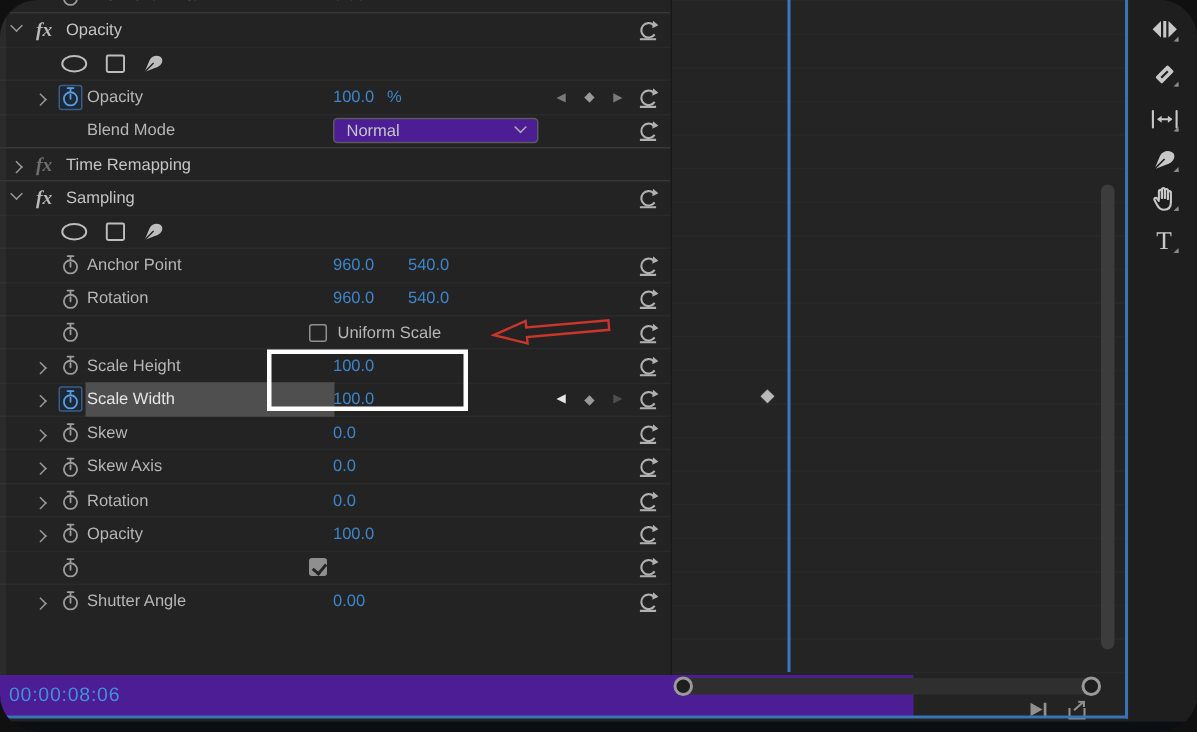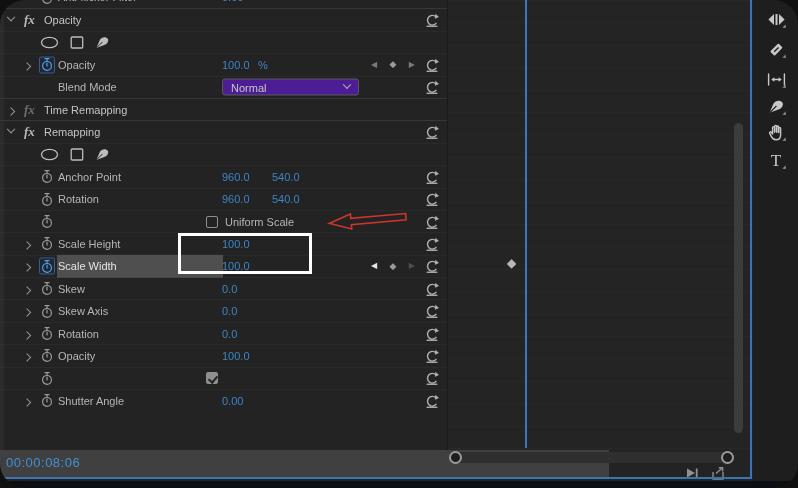--- a/index.html
+++ b/index.html
@@ -66,21 +66,21 @@
 
   
   .timeline { position:absolute; left:447px; top:0; width:304px; height:450px; background:#242424;
     border-left:1px solid #1a1a1a;
     background-image:repeating-linear-gradient(to bottom, rgba(255,255,255,0.018) 0 1px, transparent 1px 22.4px); }
   .playhead { position:absolute; left:77px; top:0; width:2px; height:448px; background:#3a78c2; }
   .kf { position:absolute; left:59px; top:256px; font-size:12px; color:#b8b8b8; text-shadow:0 0 1px #666; }
   .vscroll { position:absolute; right:8px; top:123px; width:9px; height:310px; background:#3c3c3c; border-radius:5px; }
 
   
-  .bottombar { position:absolute; left:0; top:450px; width:609px; height:28px; background:#404040; }
+  .bottombar { position:absolute; left:0; top:450px; width:609px; height:28px; background:#4c1d95; }
   .timecode { position:absolute; left:6px; top:5px; font-size:13px; letter-spacing:0.5px; color:#4091d8; }
   .hscroll { position:absolute; left:451px; top:2px; width:281px; height:11px; background:#2f2f2f; border-radius:6px; }
   .hknob { position:absolute; top:-1px; width:13px; height:13px; border:2.5px solid #9a9a9a; border-radius:50%; background:#1e1e1e; }
   .hknob.left { left:-2px; } .hknob.right { right:-2px; }
   .bicon { position:absolute; top:17px; width:14px; height:13px; }
   .bicon svg { display:block; }
   .bicon.play { left:685px; } .bicon.exp { left:711px; }
 
   
   .toolstrip { position:absolute; left:753px; top:0; width:45px; height:481px; background:#1e1e1e; }
@@ -190,21 +190,21 @@
         </span>
       <span class="hfx dim">fx</span>
       <span class="hname">Time Remapping</span>
     </div>
 
     <div class="prow sep-strong">
       <span class="hchev">
           <i class="chev down"></i>
         </span>
       <span class="hfx">fx</span>
-      <span class="hname">Remapping</span>
+      <span class="hname">Sampling</span>
       <span class="reset"><svg class="rsvg" viewBox="0 0 13 13">
             <path d="M10 3.5 A4.5 4.5 0 1 0 10.6 9.2"></path>
             <polygon points="9.6,0.8 13,3.6 9.2,5.4"></polygon>
             <line x1="1.5" y1="12.3" x2="11.5" y2="12.3"></line>
           </svg></span>
     </div>
 
     <div class="prow">
       <span class="maskwrap">
         <svg class="msvg" width="19" height="13" viewBox="0 0 19 13">

